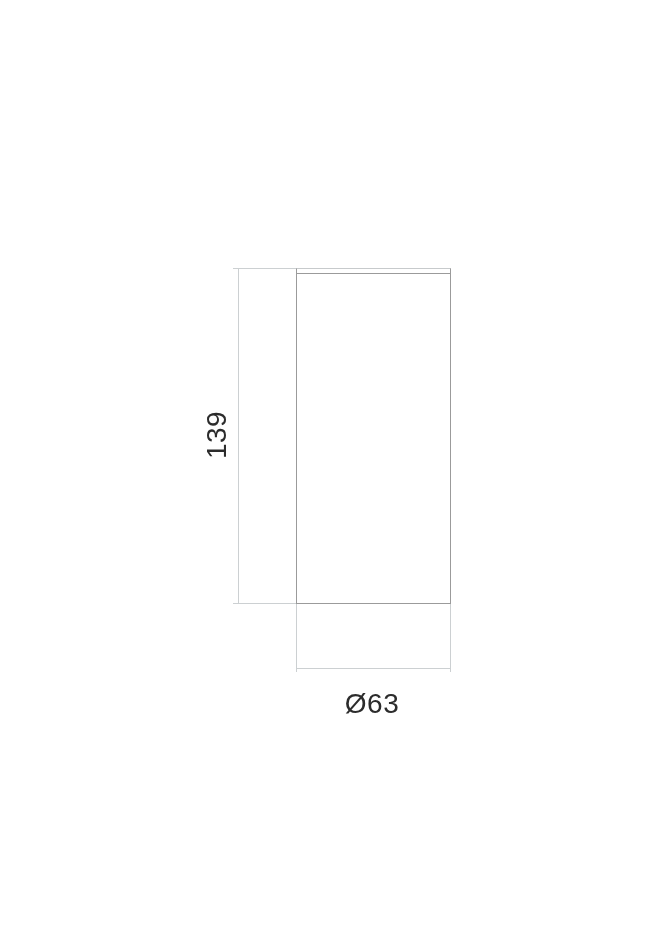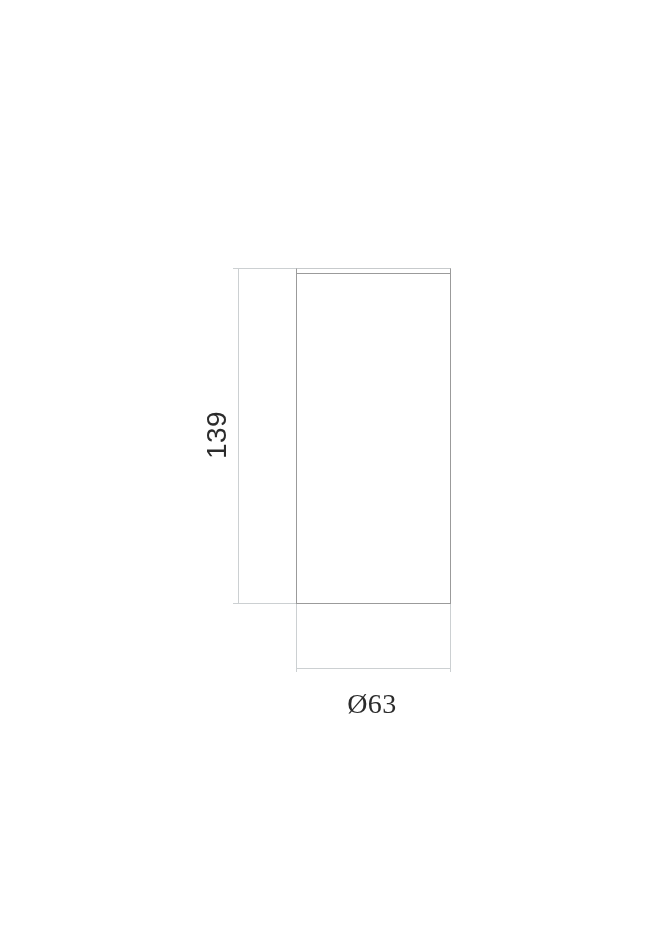--- a/index.html
+++ b/index.html
@@ -55,21 +55,20 @@
     white-space: nowrap;
     line-height: 1;
   }
   .height-label {
     left: 217px; top: 435px;
     transform: translate(-50%, -50%) rotate(-90deg);
   }
   .diameter-label {
     left: 372px; top: 704px;
     transform: translate(-50%, -50%);
-    font-family: Liberation Serif, serif;
   }
 </style>
 </head>
 <body>
 
 <div class="screen">
   <div class="drawing">
 
     <div class="body-rect"></div>
     <div class="rim-line"></div>

